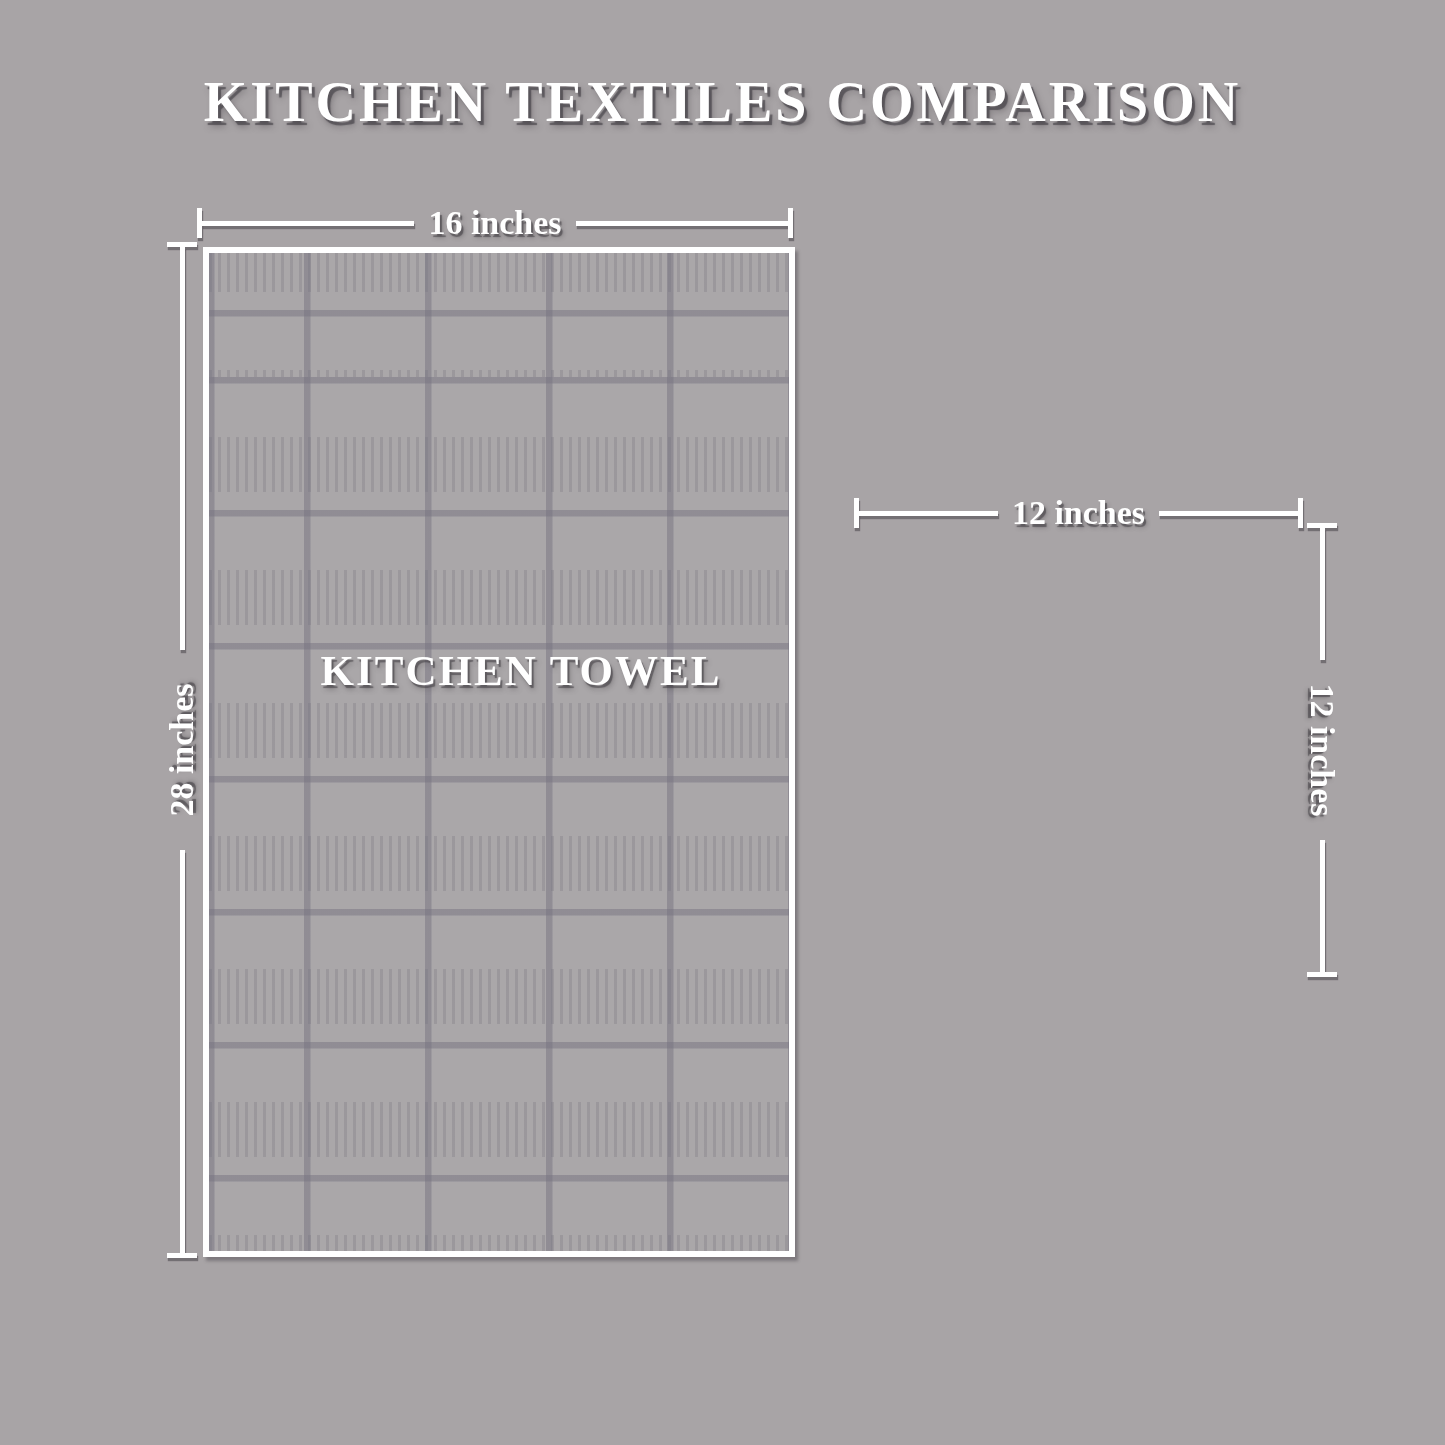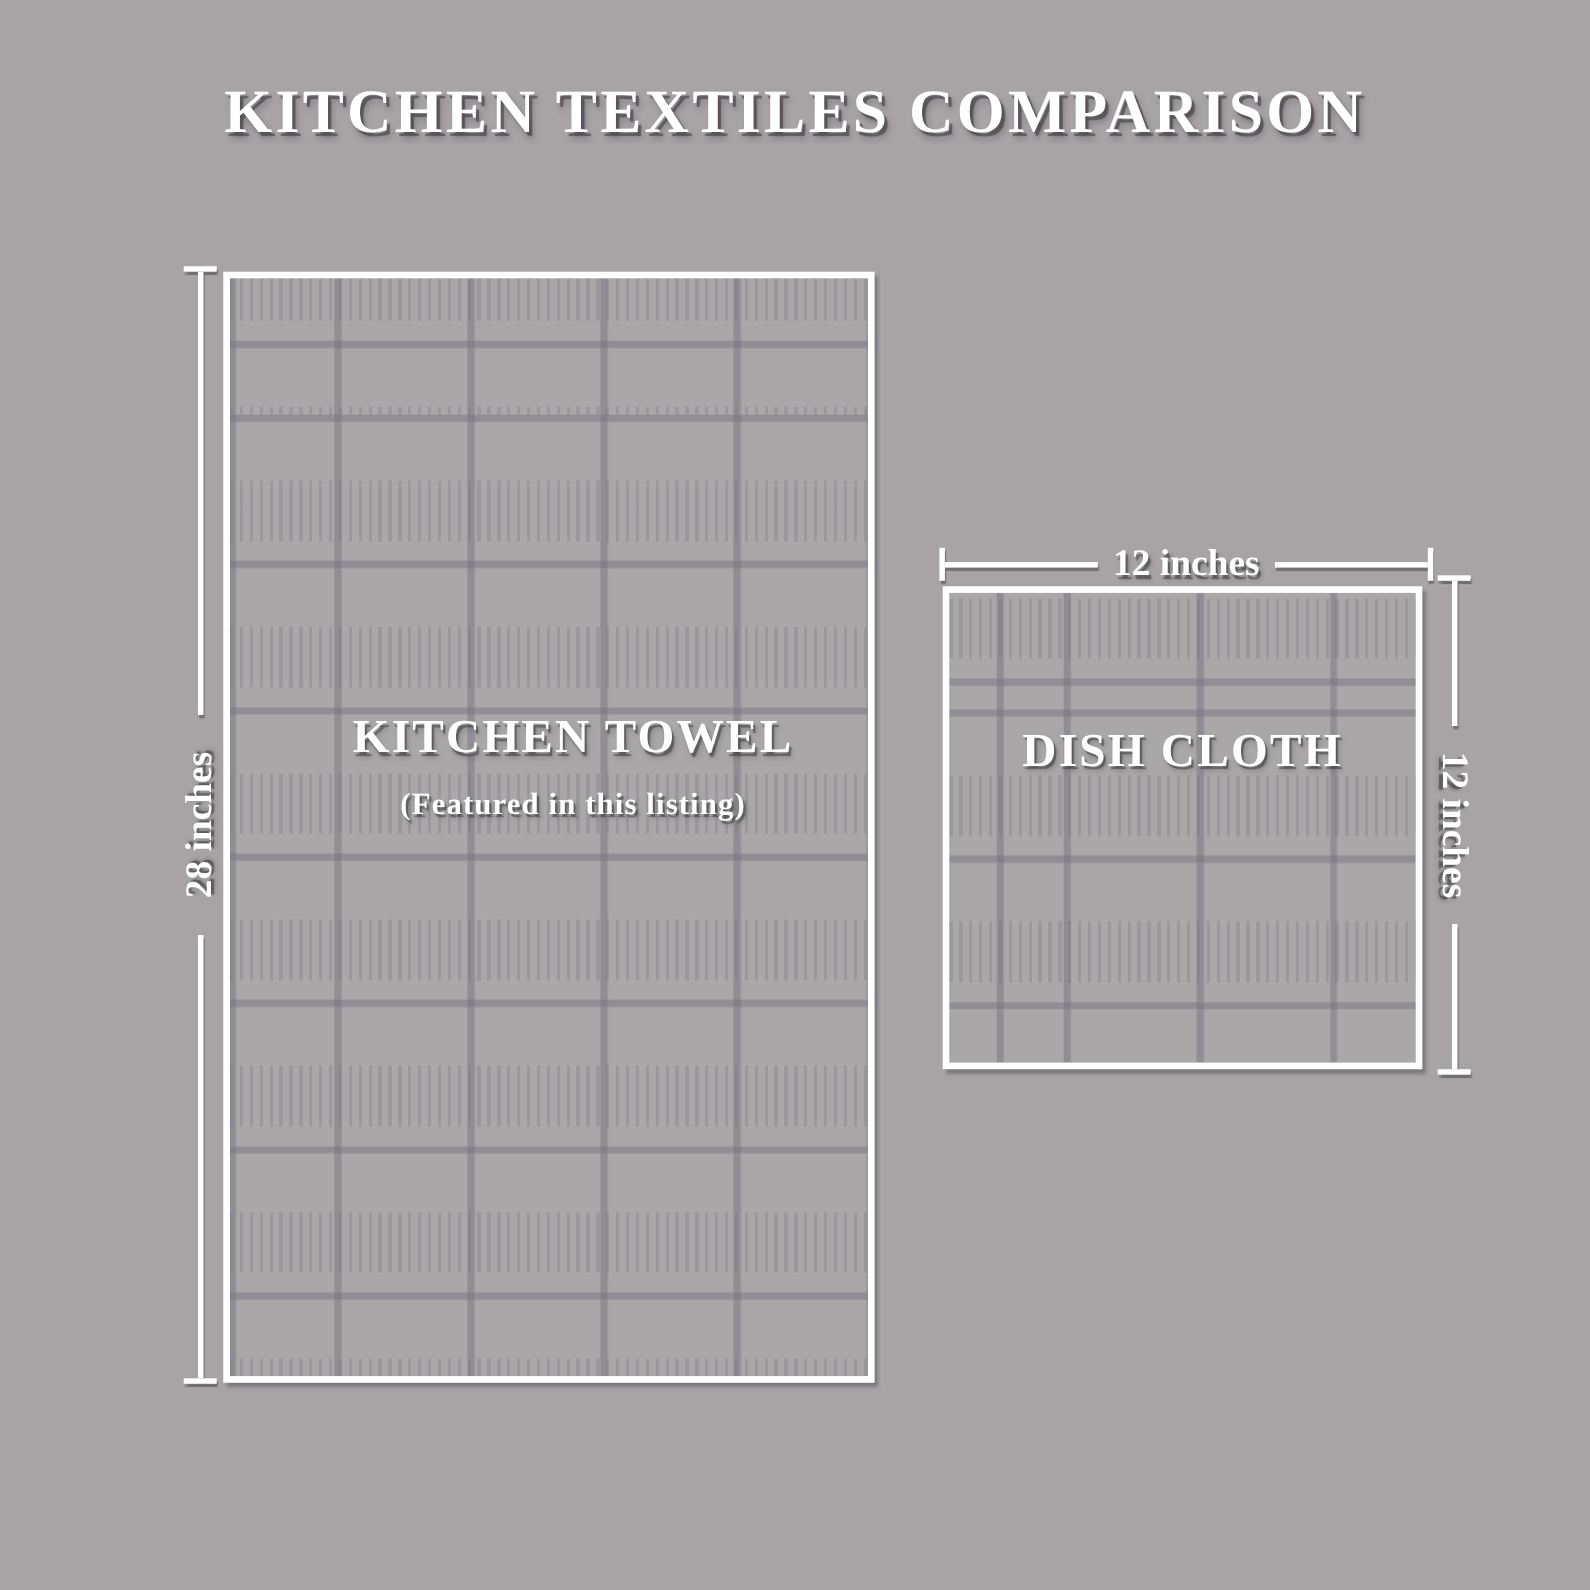--- a/index.html
+++ b/index.html
@@ -100,35 +100,41 @@
   .dish-dim-top{left:854px;top:498px;width:449px;}
   .dish-dim-right{left:1307px;top:523px;height:454px;}
 </style>
 </head>
 <body>
 
 <div class="canvas">
 
   <h1 class="title">KITCHEN TEXTILES COMPARISON</h1>
 
+  <div class="dim dim-h towel-dim-top">
+    <span class="cap cap-v"></span>
+    <span class="seg seg-h"></span>
+    <span class="dim-label">16 inches</span>
+    <span class="seg seg-h"></span>
+    <span class="cap cap-v"></span>
+  </div>
 
   <div class="dim dim-v towel-dim-left">
     <span class="cap cap-h"></span>
     <span class="seg seg-v"></span>
     <span class="vlabel-wrap len-long">
       <span class="dim-label rot-ccw">28 inches</span>
     </span>
     <span class="seg seg-v"></span>
     <span class="cap cap-h"></span>
   </div>
 
   <div class="cloth towel-box">
     <div class="caption towel-caption">
       <div class="cloth-name">KITCHEN TOWEL</div>
-      <div class="cloth-note">(Featured in this listing)</div>
     </div>
   </div>
 
   <div class="dim dim-h dish-dim-top">
     <span class="cap cap-v"></span>
     <span class="seg seg-h"></span>
     <span class="dim-label">12 inches</span>
     <span class="seg seg-h"></span>
     <span class="cap cap-v"></span>
   </div>
@@ -136,19 +142,14 @@
   <div class="dim dim-v dish-dim-right">
     <span class="cap cap-h"></span>
     <span class="seg seg-v"></span>
     <span class="vlabel-wrap len-short">
       <span class="dim-label rot-cw">12 inches</span>
     </span>
     <span class="seg seg-v"></span>
     <span class="cap cap-h"></span>
   </div>
 
-  <div class="cloth dish-box">
-    <div class="caption dish-caption">
-      <div class="cloth-name">DISH CLOTH</div>
-    </div>
-  </div>
 
 </div>
 
 </body></html>

